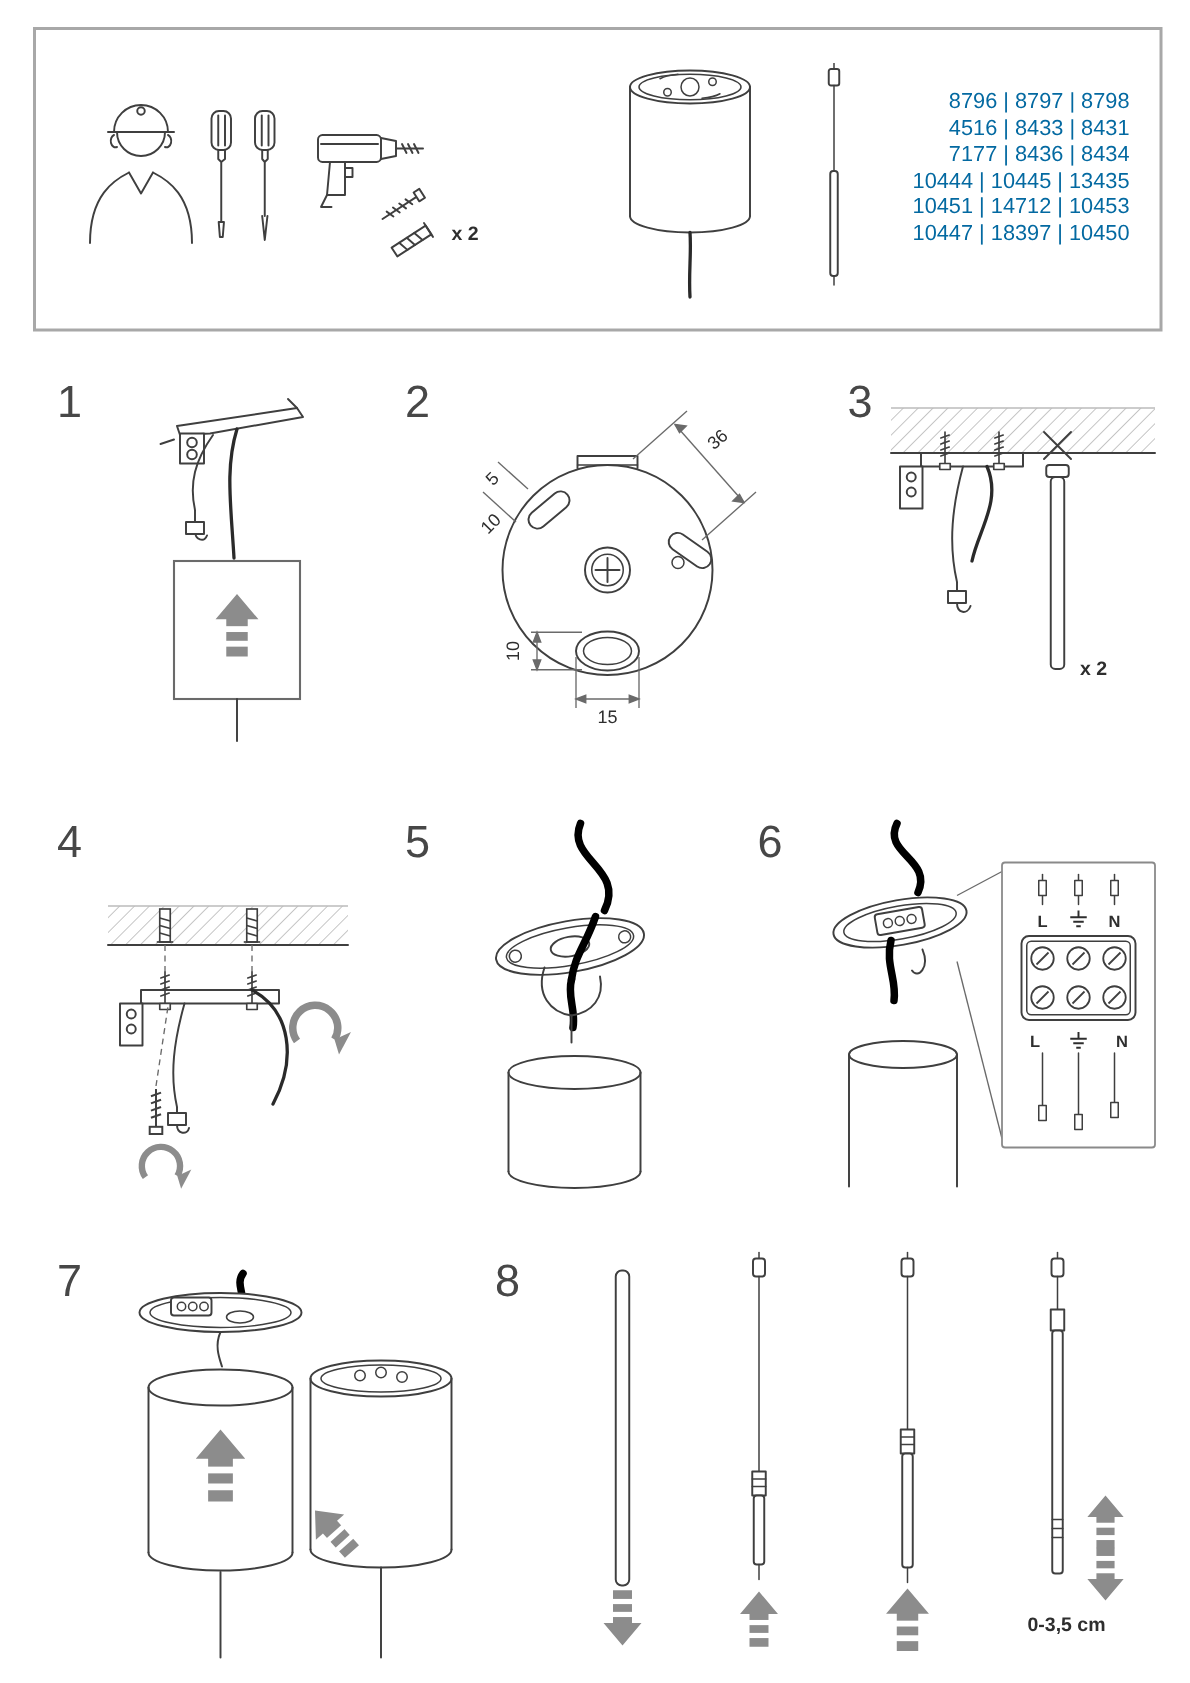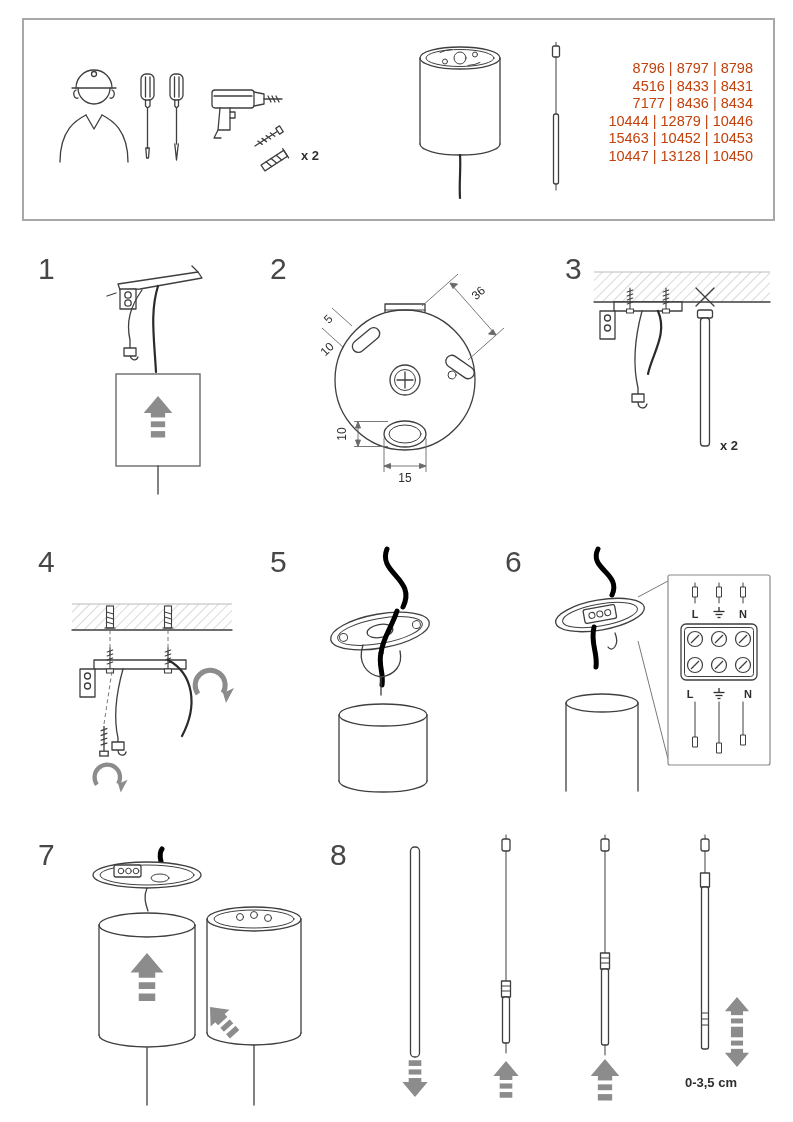--- a/index.html
+++ b/index.html
@@ -3,21 +3,21 @@
 <meta charset="utf-8">
 <style>
   html,body{margin:0;padding:0;background:#fff;}
   .page{position:relative;width:793px;height:1122px;background:#fff;margin:0 auto;
         font-family:"Liberation Sans",sans-serif;overflow:hidden;}
   .header-box{position:absolute;left:22px;top:18px;width:749px;height:199px;
         border:2px solid #a8a8a8;background:#fff;}
   .hb{position:absolute;}
   .title-block{position:absolute;right:20px;top:34px;text-align:right;}
   .product-title{font-size:28px;color:#3d3d3d;letter-spacing:1.5px;font-weight:400;}
-  .models{margin-top:6px;font-size:14.5px;line-height:17.5px;color:#c2410c;}
+  .models{margin-top:6px;font-size:14.5px;line-height:17.5px;color:#0369a1;}
   .step-num{position:absolute;font-size:30px;color:#474747;}
   .dg{position:absolute;overflow:visible;}
   svg text{font-family:"Liberation Sans",sans-serif;}
   .ln{fill:none;stroke:#3f3f3f;stroke-width:1.3;stroke-linecap:round;stroke-linejoin:round;}
   .lnf{fill:#fff;stroke:#3f3f3f;stroke-width:1.3;stroke-linejoin:round;}
   .thin{stroke-width:1;}
   .cable{fill:none;stroke:#2a2a2a;stroke-width:2.2;stroke-linecap:round;}
   .blk{fill:none;stroke:#000;stroke-width:5;stroke-linecap:round;}
   .dim{fill:none;stroke:#6a6a6a;stroke-width:0.9;}
   .dashed{stroke-dasharray:4 3;}
@@ -155,23 +155,23 @@
       <line x1="12" y1="15" x2="12" y2="72" class="ln thin"></line>
       <rect x="9.5" y="72" width="5" height="70" rx="2" class="lnf"></rect>
       <line x1="12" y1="142" x2="12" y2="148" class="ln thin"></line>
     </svg>
 
     <div class="title-block">
       <div class="models">
         <div>8796 | 8797 | 8798</div>
         <div>4516 | 8433 | 8431</div>
         <div>7177 | 8436 | 8434</div>
-        <div>10444 | 12879 | 10446</div>
-        <div>15463 | 10452 | 10453</div>
-        <div>10447 | 13128 | 10450</div>
+        <div>10444 | 10445 | 13435</div>
+        <div>10451 | 14712 | 10453</div>
+        <div>10447 | 18397 | 10450</div>
       </div>
     </div>
   </div>
 
   <div class="step-num" style="left:38px;top:252px">1</div>
   <svg class="dg" style="left:80px;top:262px" width="160" height="235" viewBox="0 0 160 235">
     <g class="ln">
       <path d="M38 22 L118 10 L122 16 L60 27 L40 28 Z"></path>
       <path d="M118 10 L112 4"></path>
       <rect x="40" y="27" width="16" height="20" fill="#fff"></rect>

